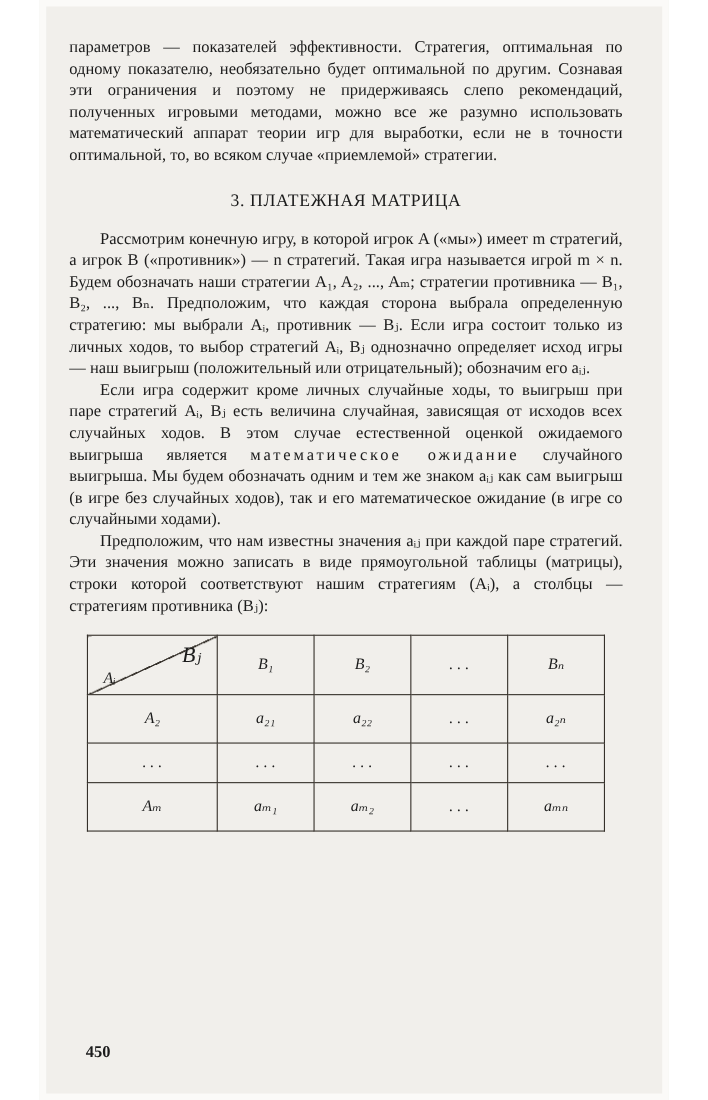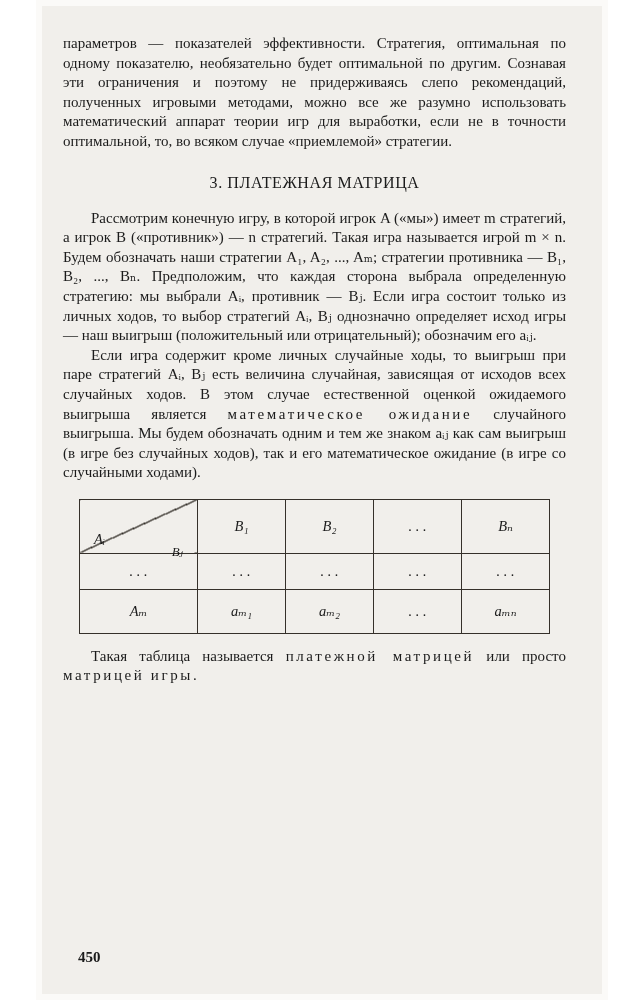--- a/index.html
+++ b/index.html
@@ -53,21 +53,21 @@
     height: 54px;
     position: relative;
     padding: 0;
     border-bottom: 4px double #35302a;
     background: linear-gradient(to bottom right,
       transparent calc(50% - 0.7px),
       #35302a calc(50% - 0.7px),
       #35302a calc(50% + 0.7px),
       transparent calc(50% + 0.7px));
   }
-  .corner-top { position: absolute; top: 5px; right: 14px; font-style: italic; font-size: 13px; margin-top: 39px; }
+  .corner-top { position: absolute; top: 5px; right: 14px; font-style: italic; font-size: 20px; }
   .corner-bottom { position: absolute; bottom: 5px; left: 14px; font-style: italic; font-size: 14.5px; }
   .pagenum {
     position: absolute;
     left: 42px;
     bottom: 34px;
     font-size: 15px;
     font-weight: bold;
   }
 </style>
 </head>
@@ -76,50 +76,57 @@
 <div class="page">
 
   <p class="body">параметров — показателей эффективности. Стратегия, оптимальная по одному показателю, необязательно будет оптимальной по другим. Сознавая эти ограничения и поэтому не придерживаясь слепо рекомендаций, полученных игровыми методами, можно все же разумно использовать математический аппарат теории игр для выработки, если не в точности оптимальной, то, во всяком случае «приемлемой» стратегии.</p>
 
   <h2 class="heading">3. ПЛАТЕЖНАЯ МАТРИЦА</h2>
 
   <p class="body indent">Рассмотрим конечную игру, в которой игрок A («мы») имеет m стратегий, а игрок B («противник») — n стратегий. Такая игра называется игрой m × n. Будем обозначать наши стратегии A₁, A₂, ..., Aₘ; стратегии противника — B₁, B₂, ..., Bₙ. Предположим, что каждая сторона выбрала определенную стратегию: мы выбрали Aᵢ, противник — Bⱼ. Если игра состоит только из личных ходов, то выбор стратегий Aᵢ, Bⱼ однозначно определяет исход игры — наш выигрыш (положительный или отрицательный); обозначим его aᵢⱼ.</p>
 
   <p class="body indent"><span>Если игра содержит кроме личных случайные ходы, то выигрыш при паре стратегий Aᵢ, Bⱼ есть величина случайная, зависящая от исходов всех случайных ходов. В этом случае естественной оценкой ожидаемого выигрыша является </span><span class="spaced">математическое ожидание</span><span> случайного выигрыша. Мы будем обозначать одним и тем же знаком aᵢⱼ как сам выигрыш (в игре без случайных ходов), так и его математическое ожидание (в игре со случайными ходами).</span></p>
 
+  <p class="body indent">Предположим, что нам известны значения aᵢⱼ при каждой паре стратегий. Эти значения можно записать в виде прямоугольной таблицы (матрицы), строки которой соответствуют нашим стратегиям (Aᵢ), а столбцы — стратегиям противника (Bⱼ):</p>
 
   <div class="table-wrap">
     <table class="matrix">
       <tbody>
           <tr>
         <td class="corner">
           <span class="corner-top">Bⱼ</span>
           <span class="corner-bottom">Aᵢ</span>
         </td>
         <td class="col-label">B₁</td>
         <td class="col-label">B₂</td>
         <td class="col-label">. . .</td>
         <td class="col-label">Bₙ</td>
+      </tr>
+      <tr>
+        <td class="row-label">A₂</td>
+        <td>a₂₁</td>
+        <td>a₂₂</td>
+        <td>. . .</td>
+        <td>a₂ₙ</td>
       </tr>
       <tr class="dots-row">
         <td class="row-label">. . .</td>
         <td>. . .</td>
         <td>. . .</td>
         <td>. . .</td>
         <td>. . .</td>
       </tr>
       <tr>
         <td class="row-label">Aₘ</td>
         <td>aₘ₁</td>
         <td>aₘ₂</td>
         <td>. . .</td>
         <td>aₘₙ</td>
       </tr>
     </tbody>
       </table>
   </div>
 
-  <p class="body indent"><span>Такая таблица называется </span><span class="spaced">платежной матрицей</span><span> или просто </span><span class="spaced">матрицей игры</span><span>.</span></p>
 
 
   <div class="pagenum">450</div>
 
 </div>
 
 </body></html>

